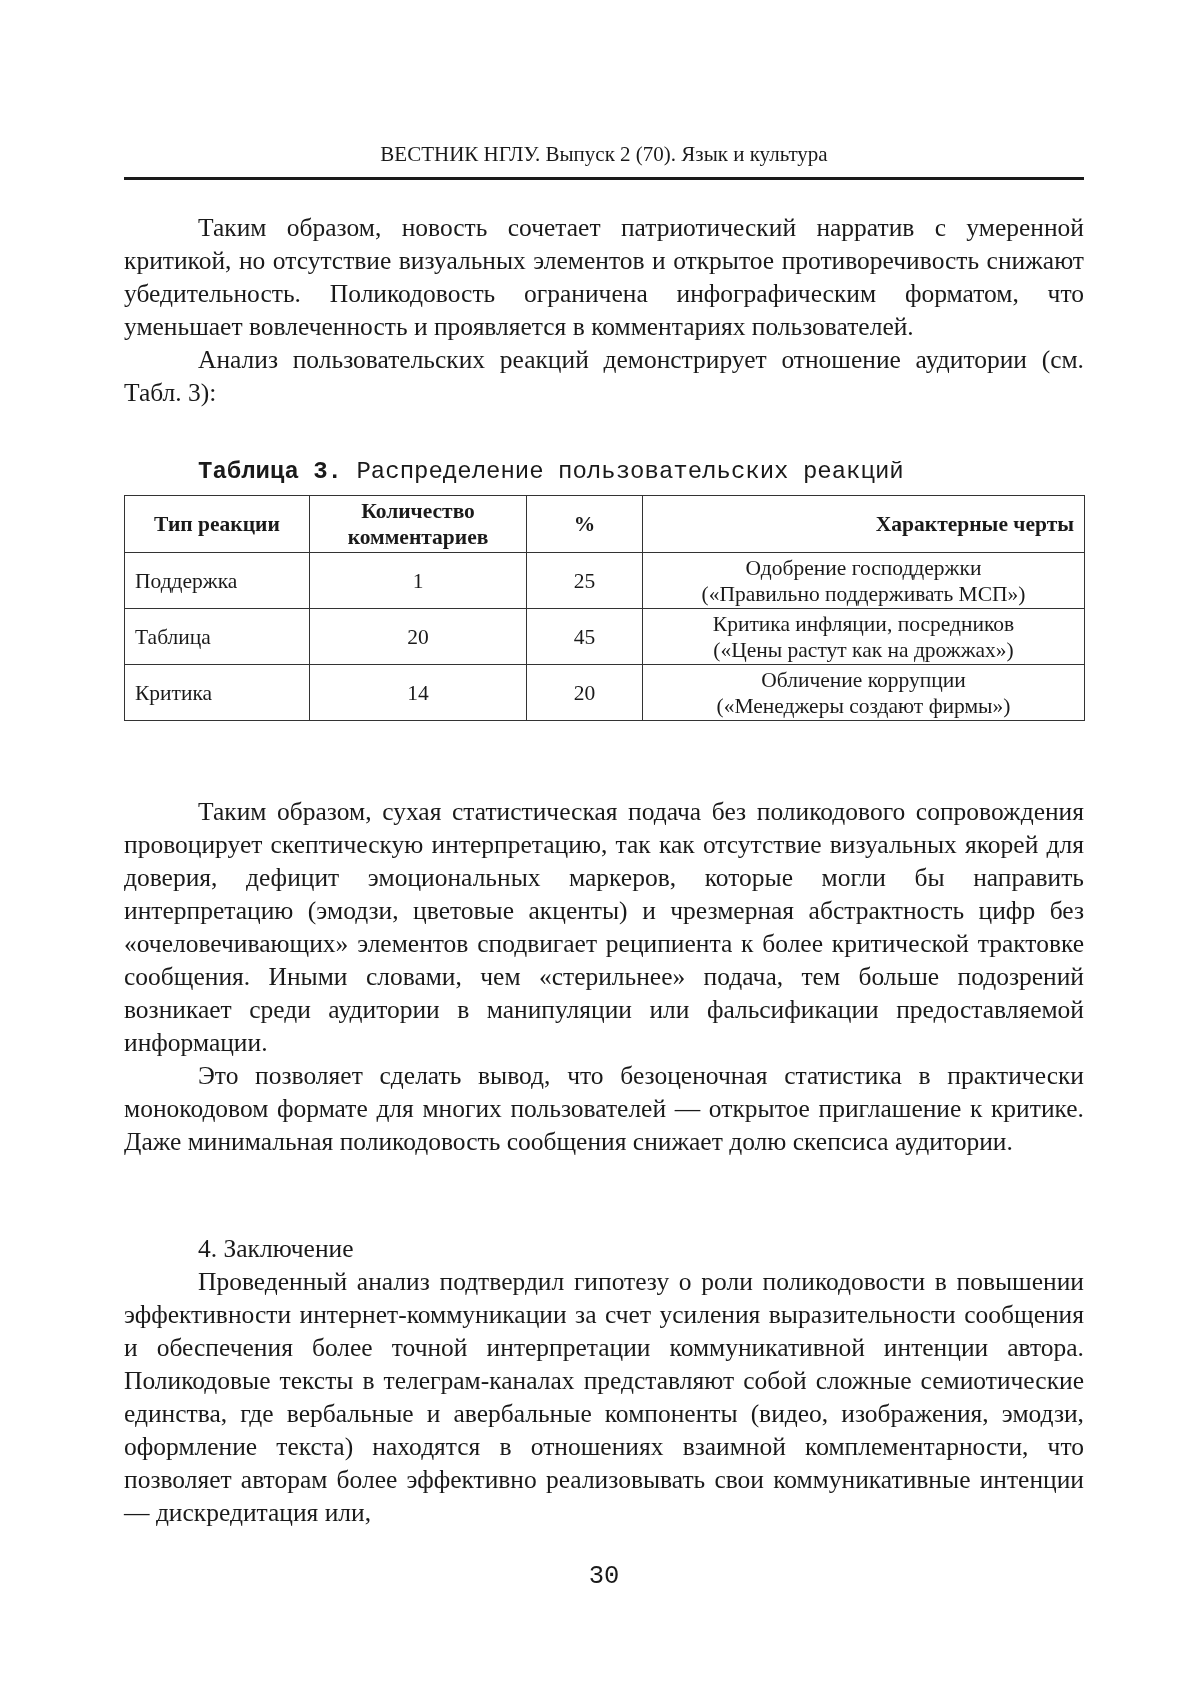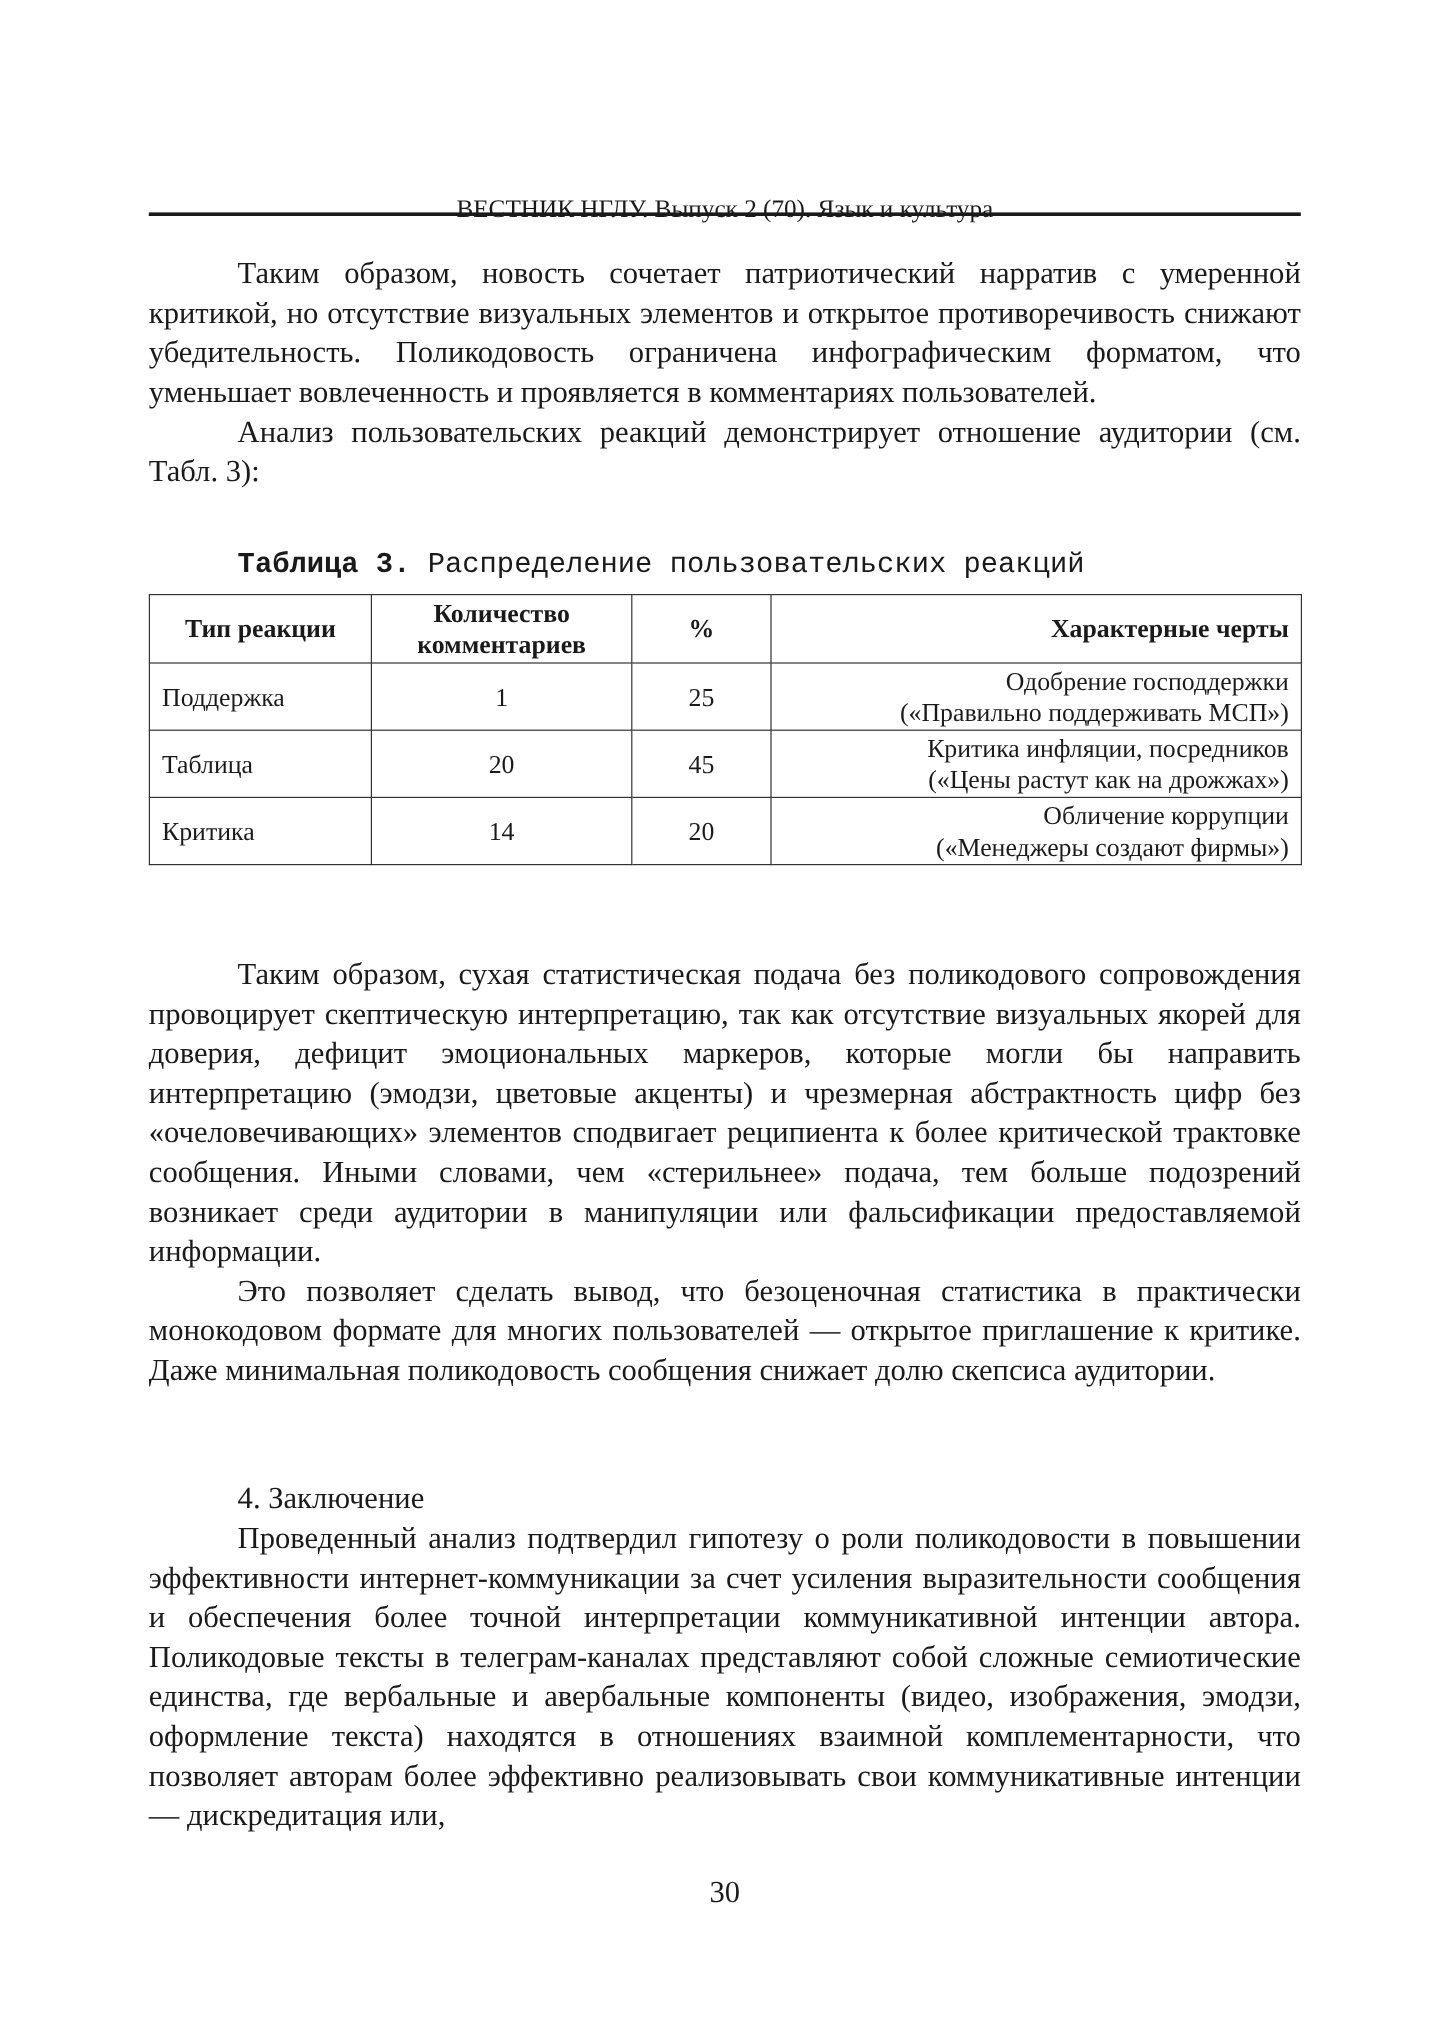--- a/index.html
+++ b/index.html
@@ -22,21 +22,20 @@
       width: 960px;
     }
     .running-head {
       position: absolute;
       top: 142px;
       left: 0;
       width: 960px;
       text-align: center;
       font-size: 21px;
       line-height: 24px;
-      margin-top: 20px;
     }
     .head-rule {
       position: absolute;
       top: 177px;
       left: 0;
       width: 960px;
       height: 3px;
       background: #1a1a1a;
     }
     .body-text {
@@ -79,38 +78,39 @@
     table.data-table th {
       font-weight: bold;
       text-align: center;
       height: 56px;
     }
     table.data-table td { height: 55px; }
     table.data-table tr.last td { height: 38px; }
     .c-type { width: 164px; text-align: left; }
     .c-count { width: 196px; text-align: center; }
     .c-pct { width: 95px; text-align: center; }
-    .c-feat { text-align: right; }
+    .c-feat { text-align: center; }
     .block2 { top: 795px; }
     .section-heading {
       position: absolute;
       top: 1232px;
       left: 74px;
       font-size: 25.5px;
       font-weight: normal;
       line-height: 33px;
     }
     .block3 { top: 1265px; }
     .page-number {
       position: absolute;
       top: 1562px;
       left: 0;
       width: 960px;
       text-align: center;
       font-size: 25.5px;
+      font-family: Liberation Mono, monospace;
     }
   </style>
 </head>
 <body>
 
 <div class="page">
 
   <div class="running-head">ВЕСТНИК НГЛУ. Выпуск 2 (70). Язык и культура</div>
   <div class="head-rule"></div>
 

